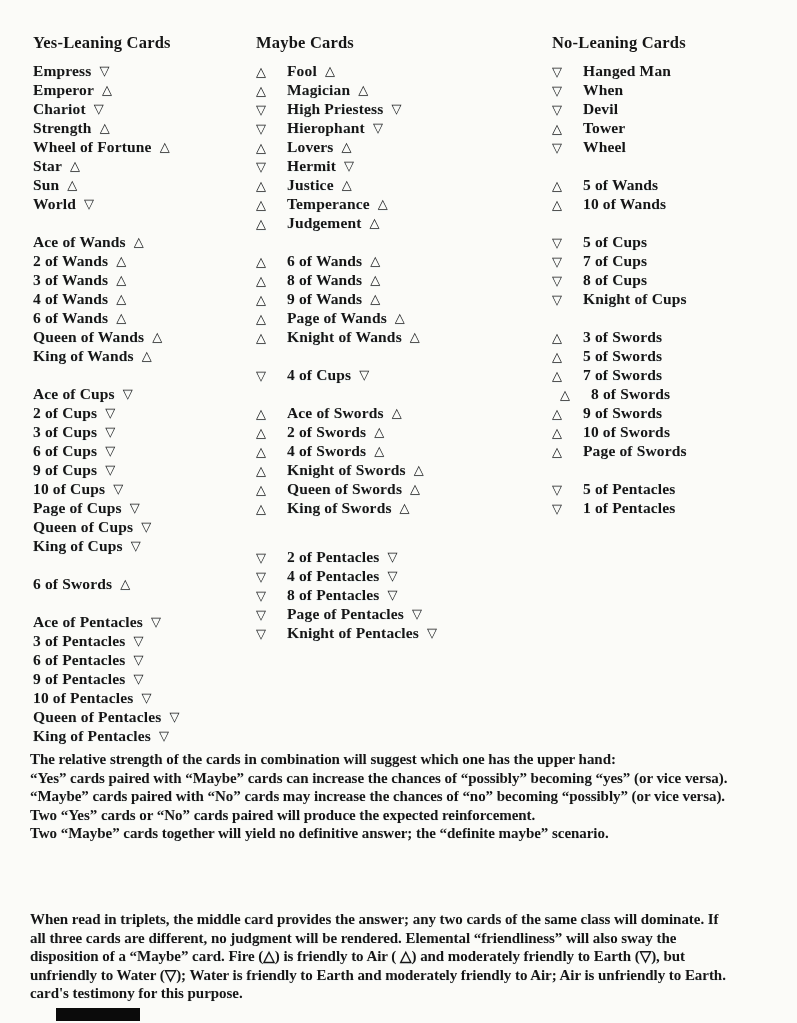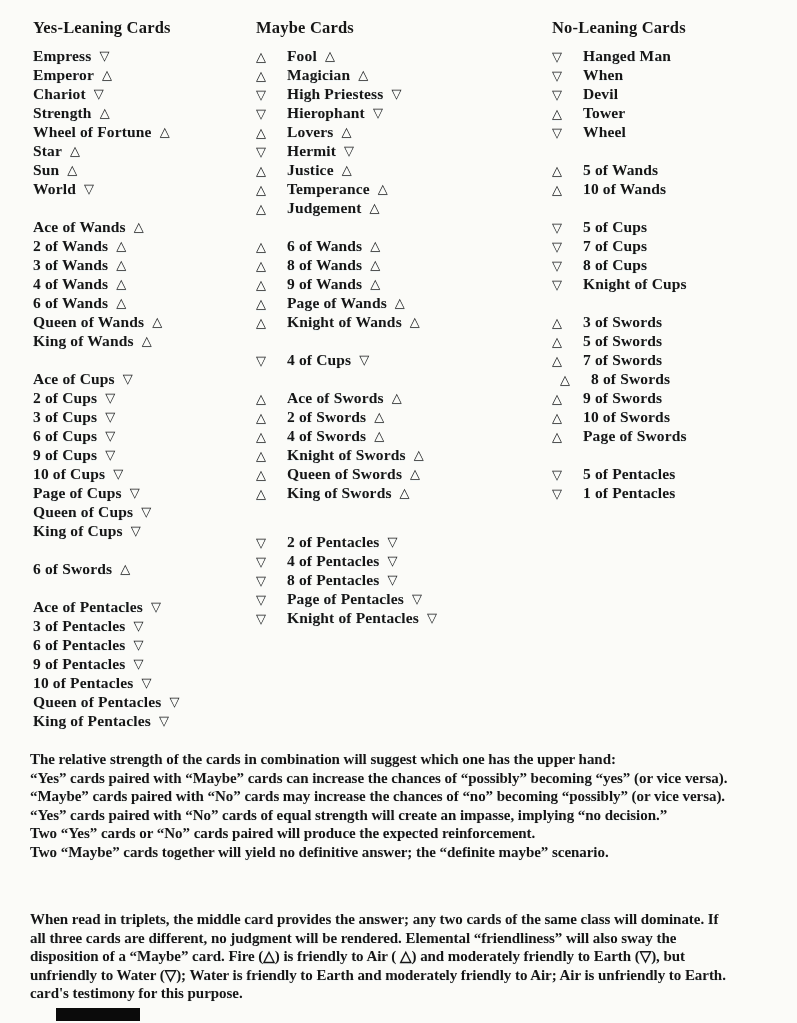--- a/index.html
+++ b/index.html
@@ -5,21 +5,21 @@
   html,body{margin:0;padding:0;}
   body{
     width:797px;height:1023px;
     background:#fbfbf8;
     color:#161616;
     font-family:"Liberation Serif", serif;
     font-weight:bold;
     overflow:hidden;
     position:relative;
   }
-  .col{position:absolute;top:18px;}
+  .col{position:absolute;top:33px;}
   #col-0{left:33px;}
   #col-1{left:256px;}
   #col-2{left:552px;}
   .col-header{
     font-size:16.5px;
     line-height:20px;
     margin:0 0 8px 0;
     letter-spacing:0.2px;
     white-space:nowrap;
   }
@@ -428,21 +428,20 @@
         <span class="lsym"><span class="sym">▽</span></span>
         <span>1 of Pentacles</span>
       </div>
     </div>
 </div>
 
 <div class="para" id="para-0">
     <div class="pline">The relative strength of the cards in combination will suggest which one has the upper hand:</div>
     <div class="pline">“Yes” cards paired with “Maybe” cards can increase the chances of “possibly” becoming “yes” (or vice versa).</div>
     <div class="pline">“Maybe” cards paired with “No” cards may increase the chances of “no” becoming “possibly” (or vice versa).</div>
-    <div class="pline">“Yes” cards paired with “No” cards of equal strength will create an impasse, implying “no decision.”</div>
     <div class="pline">Two “Yes” cards or “No” cards paired will produce the expected reinforcement.</div>
     <div class="pline">Two “Maybe” cards together will yield no definitive answer; the “definite maybe” scenario.</div>
   </div>
 <div class="para" id="para-1">
     <div class="pline">When read in triplets, the middle card provides the answer; any two cards of the same class will dominate. If</div>
     <div class="pline">all three cards are different, no judgment will be rendered. Elemental “friendliness” will also sway the</div>
     <div class="pline">disposition of a “Maybe” card. Fire (△) is friendly to Air ( △) and moderately friendly to Earth (▽), but</div>
     <div class="pline">unfriendly to Water (▽); Water is friendly to Earth and moderately friendly to Air; Air is unfriendly to Earth.</div>
     <div class="pline">card's testimony for this purpose.</div>
   </div>

